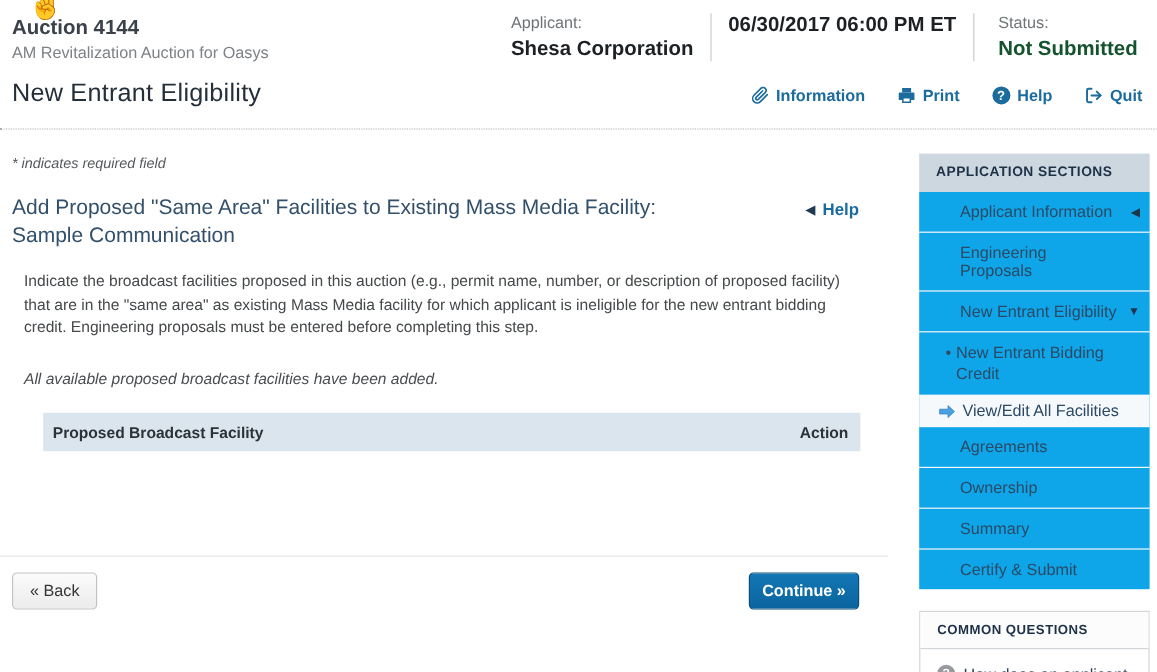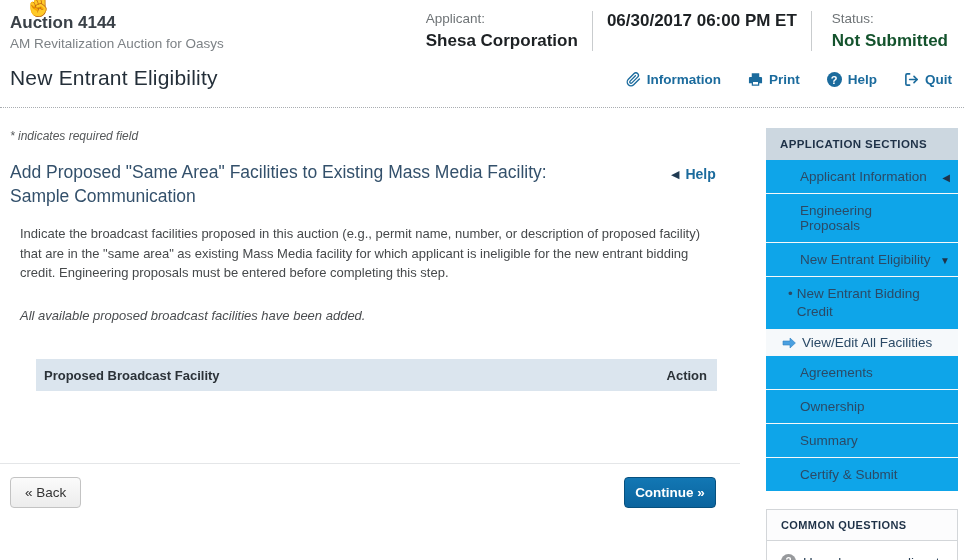--- a/index.html
+++ b/index.html
@@ -34,21 +34,21 @@
   
   .required-note { position:absolute; left:10px; top:129px; font-size:12px; font-style:italic; color:#55585a; }
   .section-heading { position:absolute; left:10px; top:160px; width:580px; font-size:17.5px; color:#33506b; line-height:1.38; }
   .help-link { position:absolute; left:671px; top:166px; display:flex; align-items:center; gap:6px; cursor:pointer; }
   .help-link .tri { font-size:11px; color:#1f3a52; }
   .help-link .txt { font-size:14px; font-weight:bold; color:#1b6b9d; }
 
   .description { position:absolute; left:20px; top:224px; width:702px; font-size:13px; color:#46494b; line-height:1.5; }
   .empty-note { position:absolute; left:20px; top:308px; font-size:13px; font-style:italic; color:#4a4d50; }
 
-  .facility-table { position:absolute; left:36px; top:359px; width:681px; }
+  .facility-table { position:absolute; left:36px; top:344px; width:681px; }
   .ft-head { display:flex; justify-content:space-between; align-items:center; background:#dbe5ee; height:32px; padding:0 10px 0 8px; }
   .ft-head .col { font-size:13px; font-weight:bold; color:#2b3238; }
   .ft-row { display:flex; justify-content:space-between; align-items:center; height:44px; padding:0 10px 0 8px; border-bottom:1px solid #b9bcbf; background:#fff; }
   .ft-row .fac { font-size:13.5px; color:#3c4043; }
   .btn-remove {
     font-family:"Liberation Sans", sans-serif; font-size:12px; color:#333;
     background:linear-gradient(#fafafa,#e9e9e9); border:1px solid #b9b9b9; border-radius:3px;
     padding:4px 10px; cursor:pointer;
   }
 

